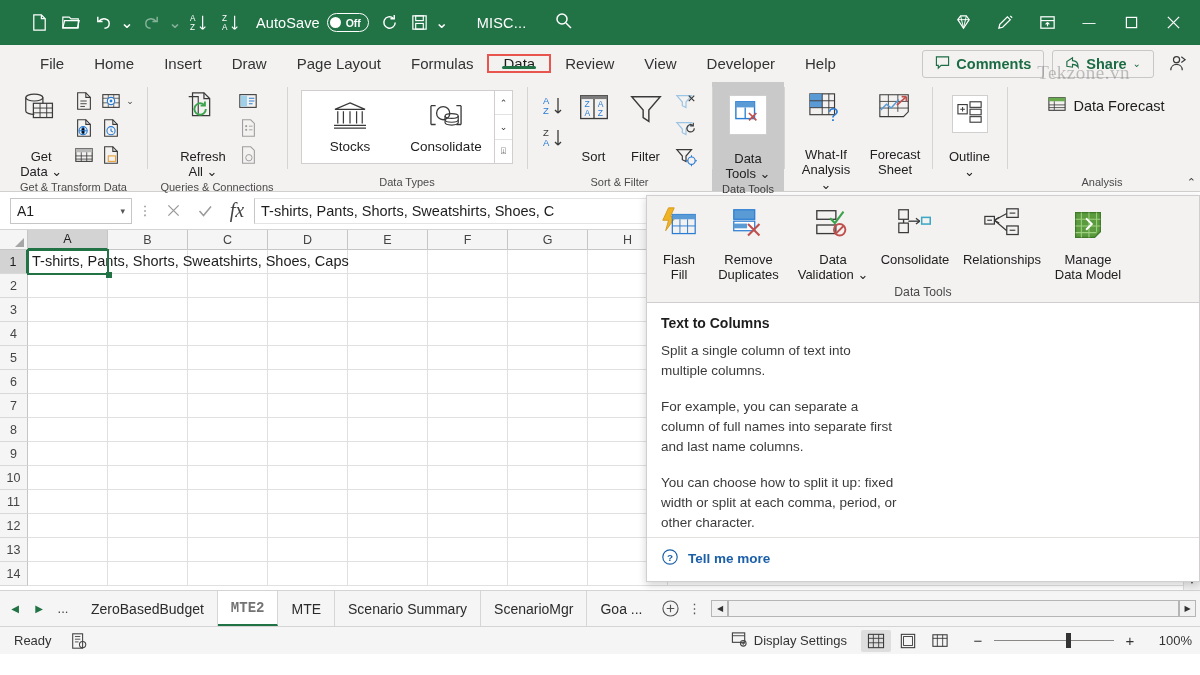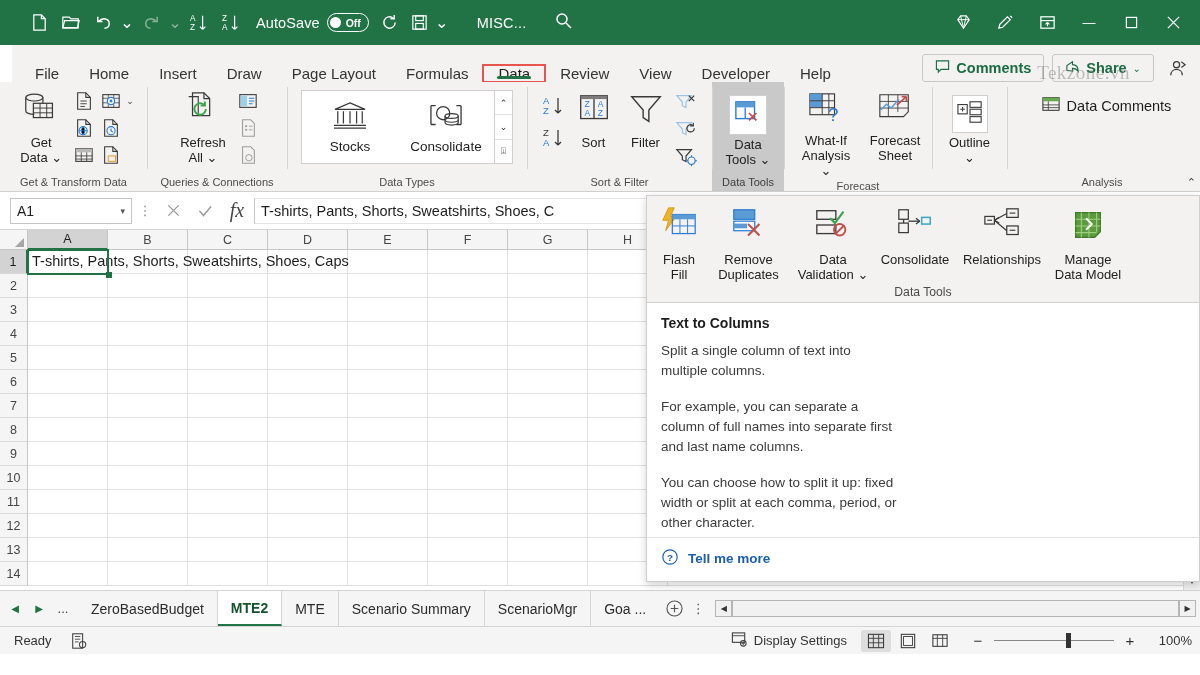--- a/index.html
+++ b/index.html
@@ -34,22 +34,22 @@
   .doctitle { font-size: 14.5px; margin-left: 28px; letter-spacing: .2px; }
   .titlesearch { margin-left: 28px; cursor: pointer; }
   .title-spacer { flex: 1; }
   .tb-right { display: flex; align-items: center; }
   .tbicon {
     width: 42px; height: 36px; display: flex; align-items: center; justify-content: center; cursor: pointer;
   }
 
   
   .ribbontabs {
-    height: 37px; background: #f3f2f1; display: flex; align-items: flex-end;
-    padding-left: 8px; position: relative; margin-left: 12px;
+    height: 37px; background: #f3f2f1; display: flex; align-items: center;
+    padding-left: 25px; position: relative;
   }
   .rtab {
     display: flex; align-items: center; padding: 0 15px; font-size: 15px; color: #333;
     cursor: pointer; position: relative;
   }
   .rtab.active { color: #1d1d1d; font-weight: 400; }
   .rtab.active::after {
     content: ""; position: absolute; left: 14px; right: 14px; bottom: 3px;
     height: 3px; background: #217346; border-radius: 2px;
   }
@@ -76,21 +76,21 @@
   }
   .rgroup + .rgroup::before {
     content:""; position:absolute; left:0; top:5px; bottom:22px; width:1px; background:#d6d4d2;
   }
   .rgroup-body { display: flex; align-items: flex-start; gap: 2px; flex: 1; padding: 0 6px; }
   .rgroup-label { font-size: 11px; color: #4a4a4a; padding-bottom: 1px; }
   .bigbtn {
     display: flex; flex-direction: column; align-items: center; justify-content: flex-start;
     padding: 4px 6px 2px; cursor: pointer; border-radius: 2px; min-width: 46px;
   }
-  .bigbtn .lbl { font-size: 13px; color: #212121; text-align: center; line-height: 15px; margin-top: 2px; }
+  .bigbtn .lbl { font-size: 13px; color: #212121; text-align: center; line-height: 15px; margin-top: 16px; }
   .smallgrid { display: flex; flex-direction: column; gap: 1px; padding-top: 3px; }
   .smallrow { display: flex; gap: 1px; align-items: center; }
   .sbtn { width: 26px; height: 26px; display:flex;align-items:center;justify-content:center;cursor:pointer;border-radius:2px;}
   .caret-sm { font-size: 9px; color:#444; margin-left:1px; cursor:pointer;}
 
   .gallery {
     border: 1px solid #d0cece; background: #fff; display: flex; align-items: stretch;
     height: 74px; margin-top: 2px;
   }
   .gallery-items { display: flex; }
@@ -198,21 +198,21 @@
   
   .sheetbar { height: 36px; background: #f5f5f5; display: flex; align-items: stretch; border-top: 1px solid #d4d4d4; }
   .navbtns { display: flex; align-items: center; padding: 0 4px; gap:2px; }
   .navbtn { width: 22px; height: 26px; display:flex;align-items:center;justify-content:center; color:#217346; font-size:10px; cursor:pointer;}
   .navdots { width: 22px; display:flex;align-items:center;justify-content:center;color:#444;font-size:13px;cursor:pointer;}
   .stabs { display: flex; align-items: stretch; }
   .stab {
     display: flex; align-items: center; padding: 0 13px; font-size: 14px; color: #2b2b2b;
     cursor: pointer; border-right: 1px solid #d6d6d6; position: relative;
   }
-  .stab.active { background:#fff; font-weight: 700; color:#14532d; border-bottom: 2px solid #217346; }
+  .stab.active { background:#fff; font-weight: 700; color:#737373; border-bottom: 2px solid #217346; font-family: Liberation Mono, monospace; }
   .addsheet { width: 30px; display:flex;align-items:center;justify-content:center;cursor:pointer;}
   .sheet-dots { width:18px; display:flex;align-items:center;justify-content:center;color:#555;font-size:13px;cursor:pointer;}
   .hscroll-wrap { flex: 1; display:flex; align-items:center; padding: 0 4px 0 8px; }
   .hbtn { width: 17px; height: 17px; border: 1px solid #b5b5b5; background:#f1f1f1; display:flex;align-items:center;justify-content:center;font-size:8px;color:#333;cursor:pointer;}
   .hthumb { flex: 1; height: 17px; border: 1px solid #b5b5b5; background: #f1f1f1; }
 
   
   .statusbar {
     height: 28px; background: #f5f5f5; border-top: 1px solid #d4d4d4;
     display: flex; align-items: center; padding: 0 8px; font-size: 13px; color: #333;
@@ -685,21 +685,21 @@
     <div class="rgroup" style="width:190px;">
       <div class="rgroup-body" style="align-items:flex-start;padding-top:8px;padding-left:14px;">
         <div class="sbtn" style="width:auto;gap:6px;padding:3px 6px;">
           <span>
             <svg width="20" height="18" viewBox="0 0 22 20">
                 <rect x="2" y="3" width="18" height="14" fill="none" stroke="#3a3a3a" stroke-width="1.2"></rect>
                 <rect x="2" y="3" width="18" height="4" fill="#6aaa4f"></rect>
                 <path d="M2 11h18M2 14h18M8 7v10" stroke="#3a3a3a" stroke-width=".9"></path>
               </svg>
           </span>
-          <span style="font-size:14.5px;color:#1d1d1d;">Data Comments</span>
+          <span style="font-size:14.5px;color:#1d1d1d;">Data Forecast</span>
         </div>
       </div>
       <div class="rgroup-label">Analysis</div>
     </div>
 
     <div class="ribbon-collapse">⌃</div>
   </div>
 
   <div class="fbar">
     <div class="namebox">

